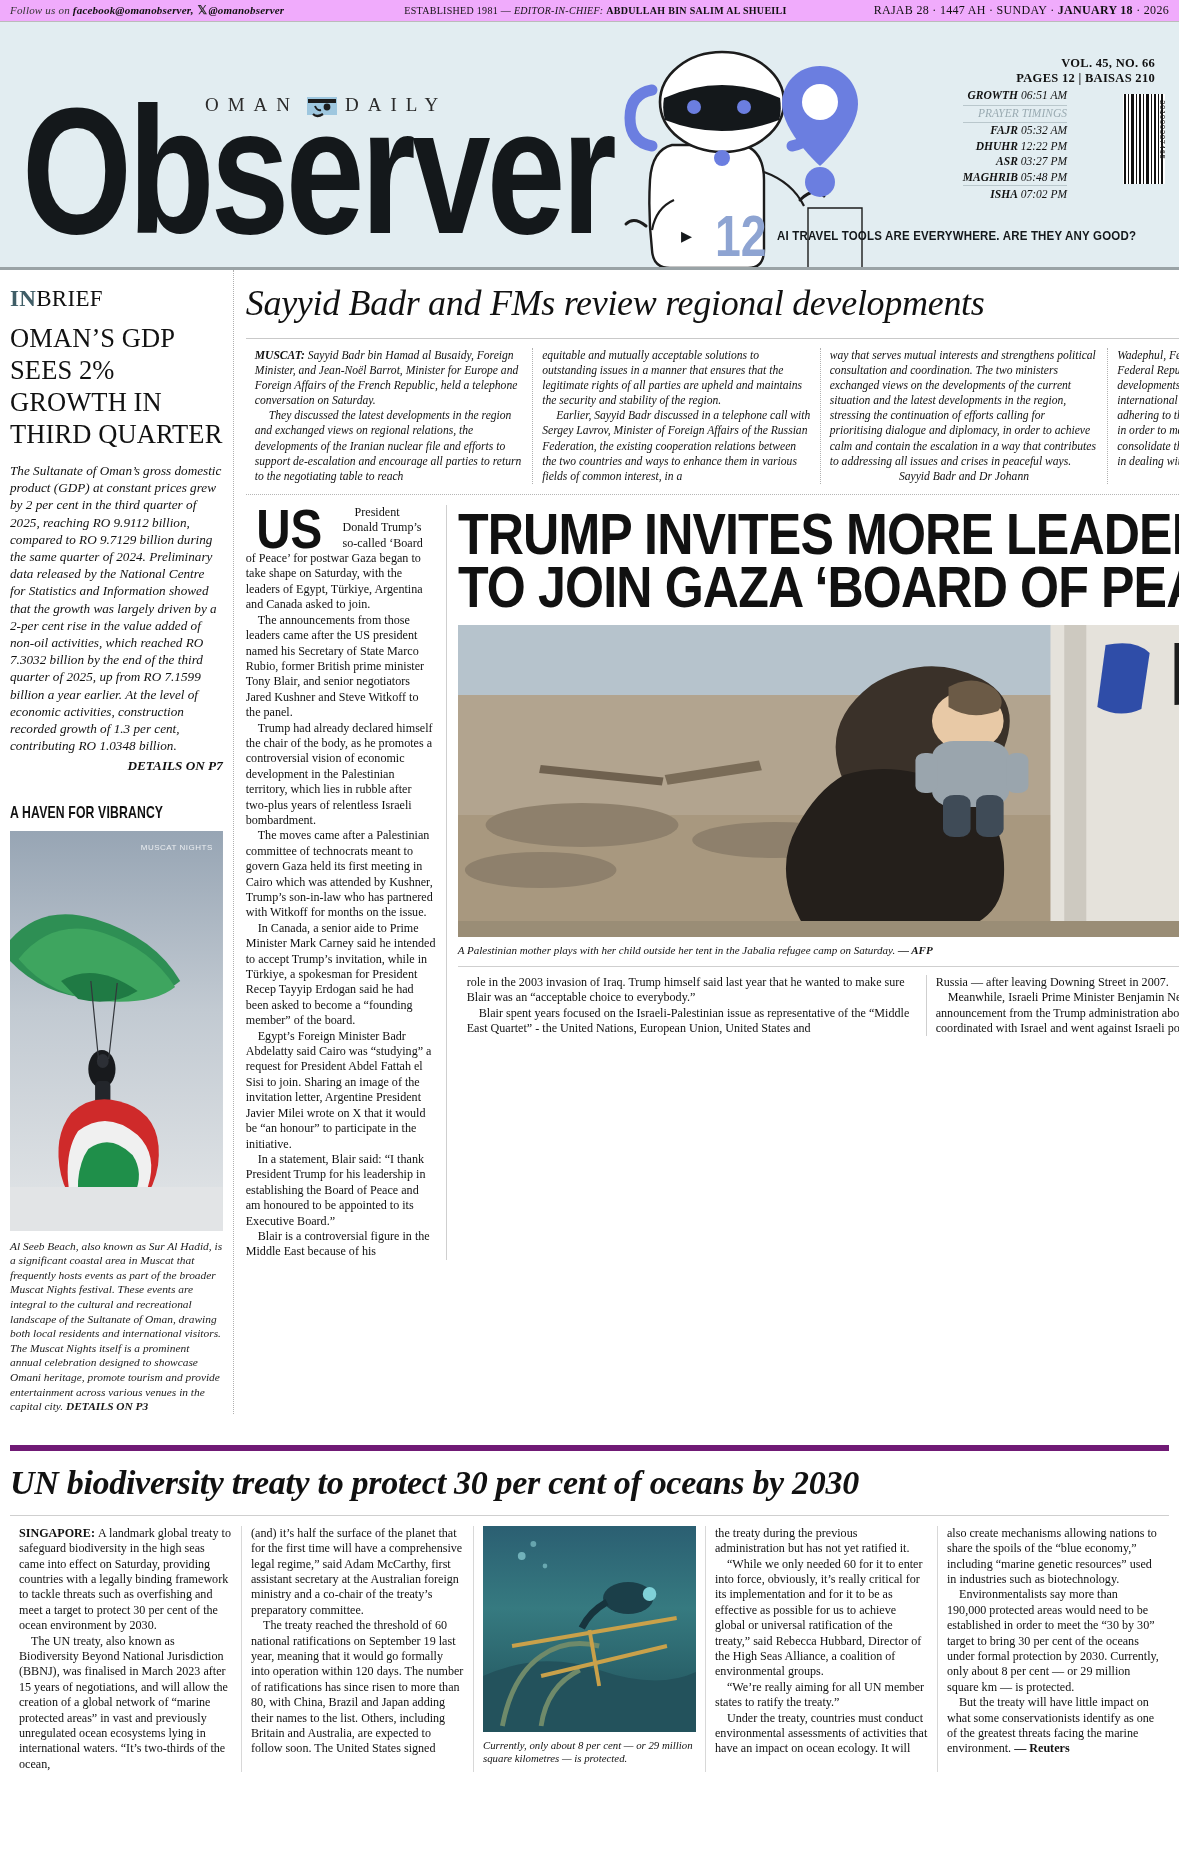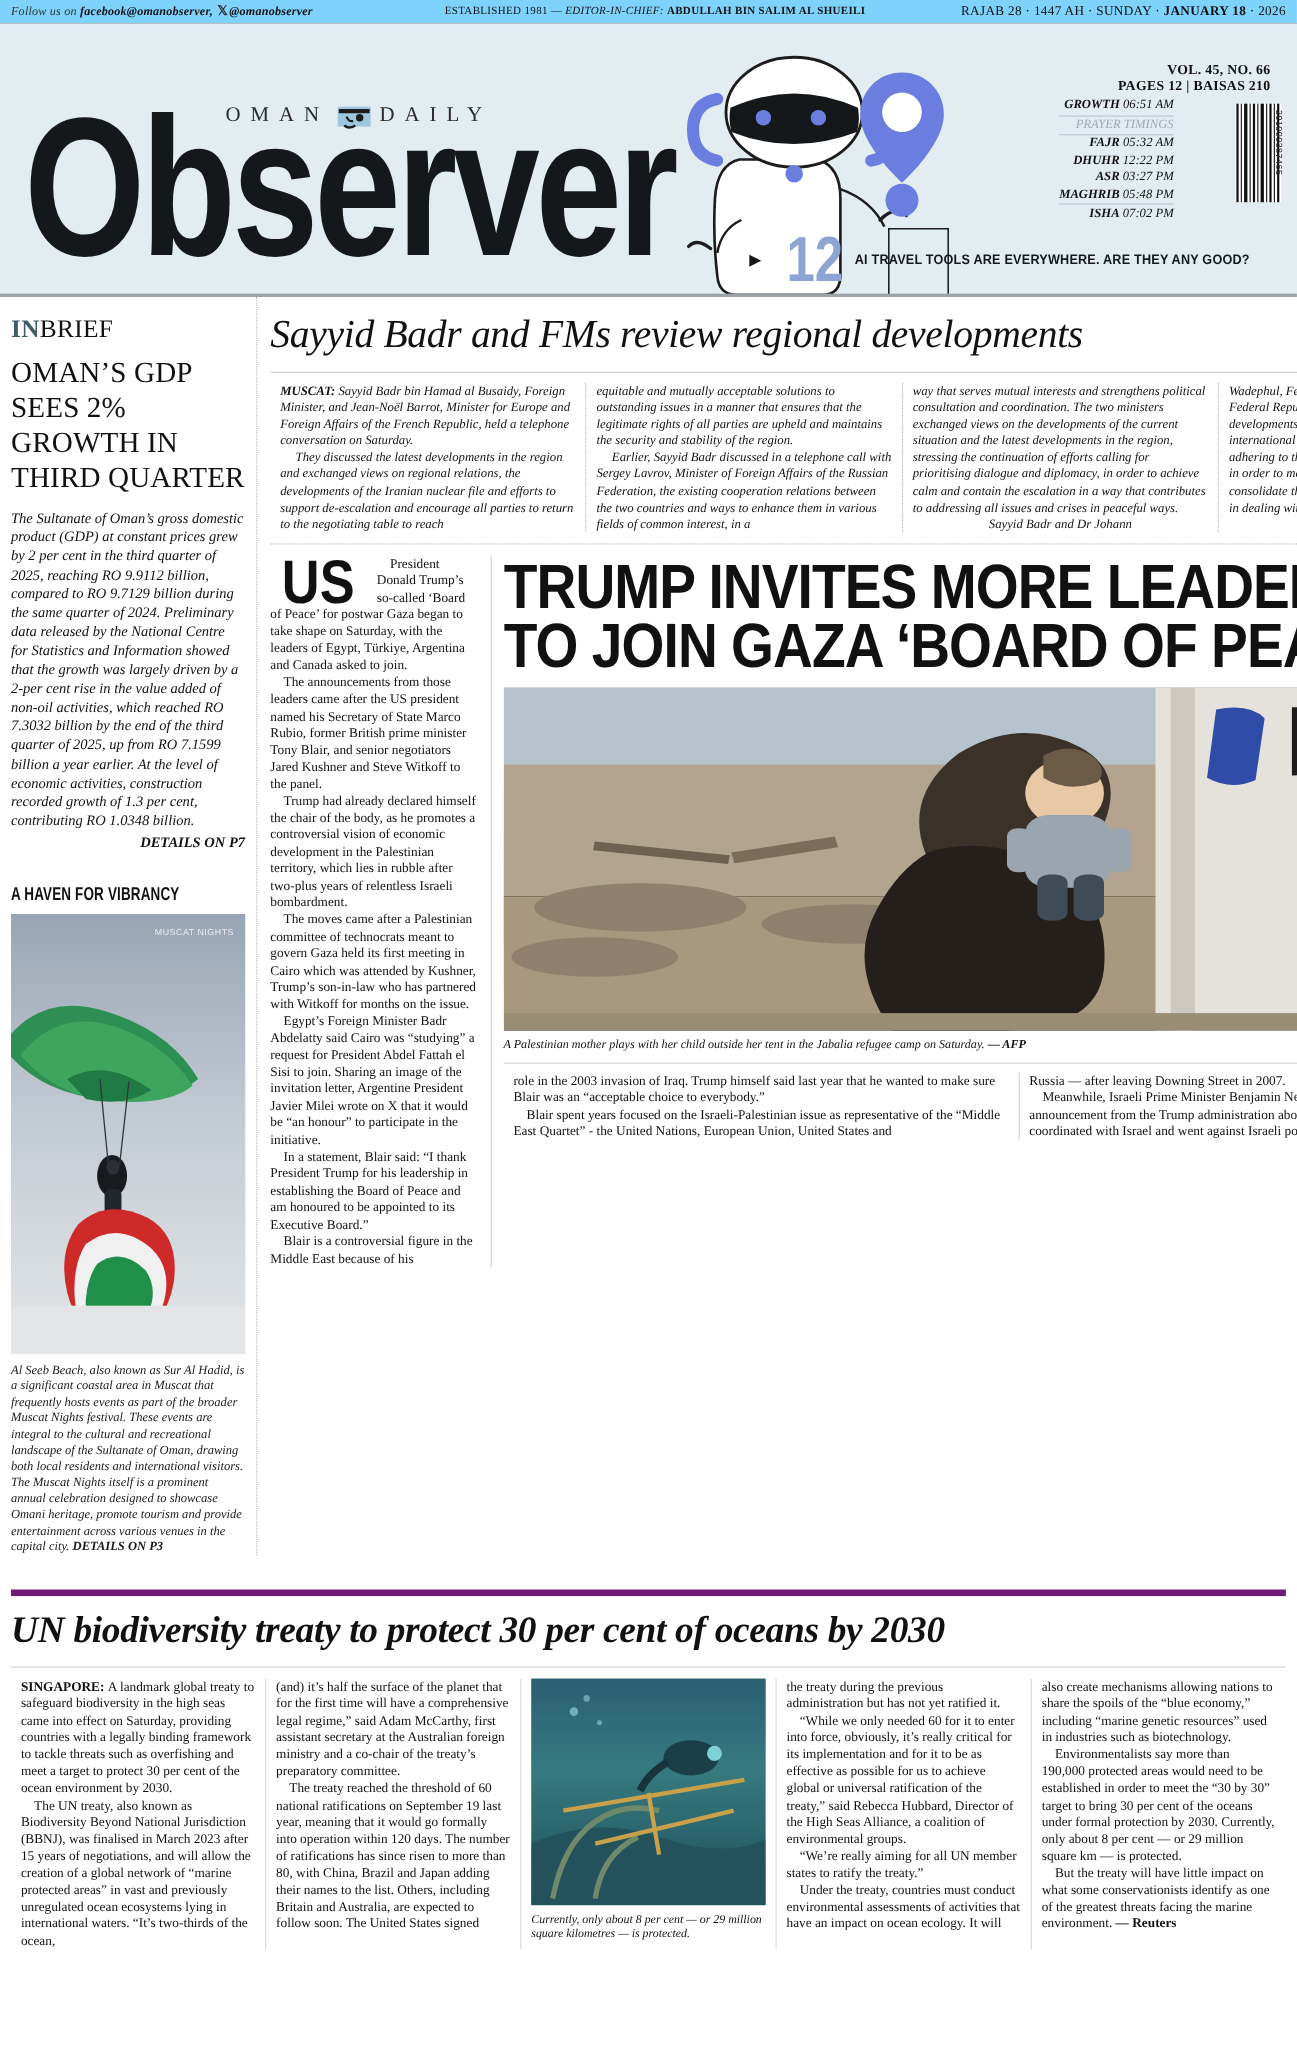--- a/index.html
+++ b/index.html
@@ -13,21 +13,21 @@
     position:relative;
   }
 
   
   .topbar {
     height:22px;
     display:flex; align-items:center;
     padding:0 10px;
     font-size:11px;
     border-bottom:1px solid #bbb;
-    background:#7dd3fc;
+    background:#f0abfc;
   }
   .topbar .left { width:33%; font-style:italic; color:#333; letter-spacing:.2px; }
   .topbar .left b { font-style:italic; font-weight:bold; color:#111; }
   .topbar .x-glyph { font-weight:bold; font-style:normal; font-size:12px; padding:0 1px; }
   .topbar .center { width:34%; text-align:center; font-size:10px; letter-spacing:.3px;margin-left:12px; }
   .topbar .center .ital { font-style:italic; }
   .topbar .center b { font-weight:bold; }
   .topbar .right { width:33%; text-align:right; font-size:12px; letter-spacing:.3px; }
   .topbar .right b { font-weight:bold; }
 
@@ -393,20 +393,21 @@
       </div>
 
       <div class="rule-dotted" style="margin-top:10px;"></div>
 
       <div class="trump">
         <div class="trump-narrow">
           <p class="first"><span class="dropcap">US</span><span>President Donald Trump’s so-called ‘Board of Peace’ for postwar Gaza began to take shape on Saturday, with the leaders of Egypt, Türkiye, Argentina and Canada asked to join.</span></p>
           <p>The announcements from those leaders came after the US president named his Secretary of State Marco Rubio, former British prime minister Tony Blair, and senior negotiators Jared Kushner and Steve Witkoff to the panel.</p>
           <p>Trump had already declared himself the chair of the body, as he promotes a controversial vision of economic development in the Palestinian territory, which lies in rubble after two-plus years of relentless Israeli bombardment.</p>
           <p>The moves came after a Palestinian committee of technocrats meant to govern Gaza held its first meeting in Cairo which was attended by Kushner, Trump’s son-in-law who has partnered with Witkoff for months on the issue.</p>
+          <p>In Canada, a senior aide to Prime Minister Mark Carney said he intended to accept Trump’s invitation, while in Türkiye, a spokesman for President Recep Tayyip Erdogan said he had been asked to become a “founding member” of the board.</p>
           <p>Egypt’s Foreign Minister Badr Abdelatty said Cairo was “studying” a request for President Abdel Fattah el Sisi to join. Sharing an image of the invitation letter, Argentine President Javier Milei wrote on X that it would be “an honour” to participate in the initiative.</p>
           <p>In a statement, Blair said: “I thank President Trump for his leadership in establishing the Board of Peace and am honoured to be appointed to its Executive Board.”</p>
           <p>Blair is a controversial figure in the Middle East because of his</p>
         </div>
 
         <div class="trump-main">
           <div class="trump-head">TRUMP INVITES MORE LEADERS</div>
           <div class="trump-head" style="margin-top:-12px;">TO JOIN GAZA  ‘BOARD OF PEACE’</div>
 
           <div class="gaza-photo">

